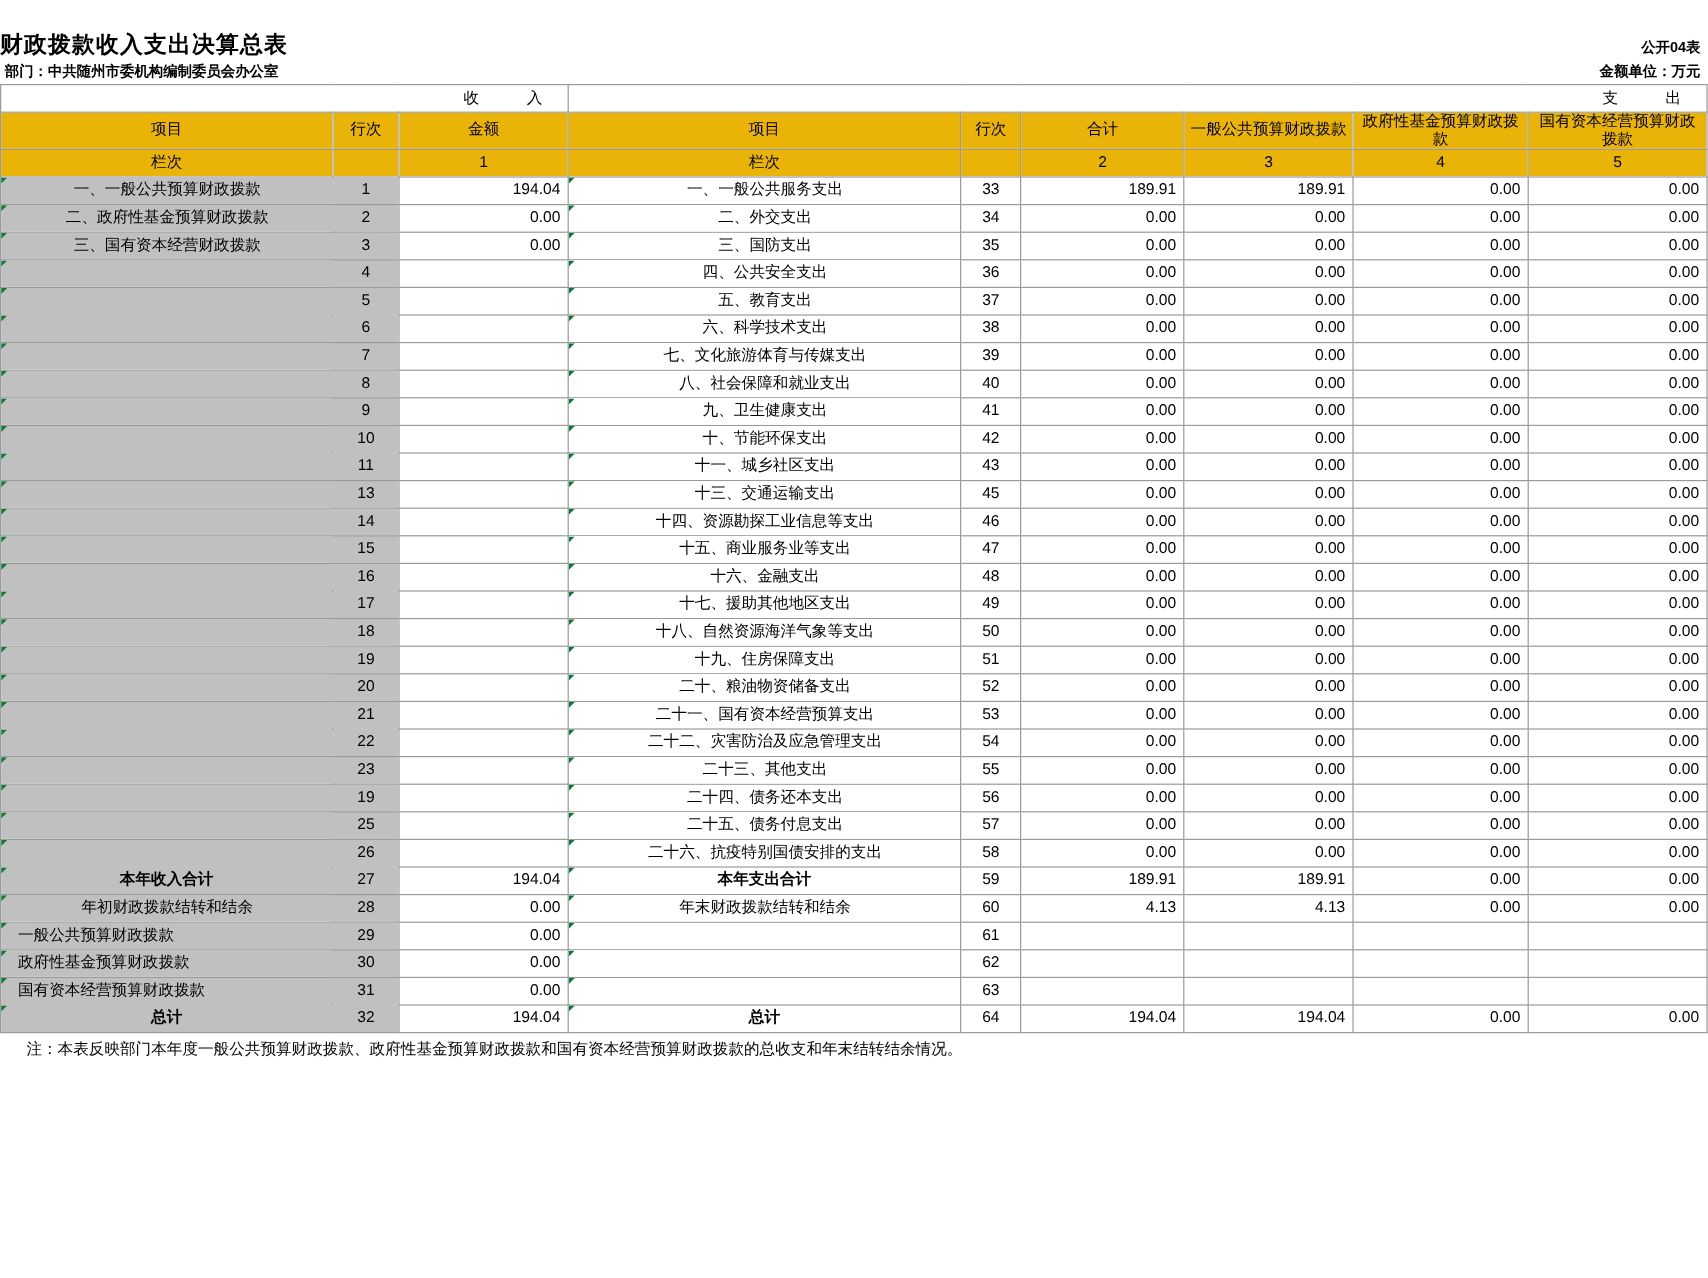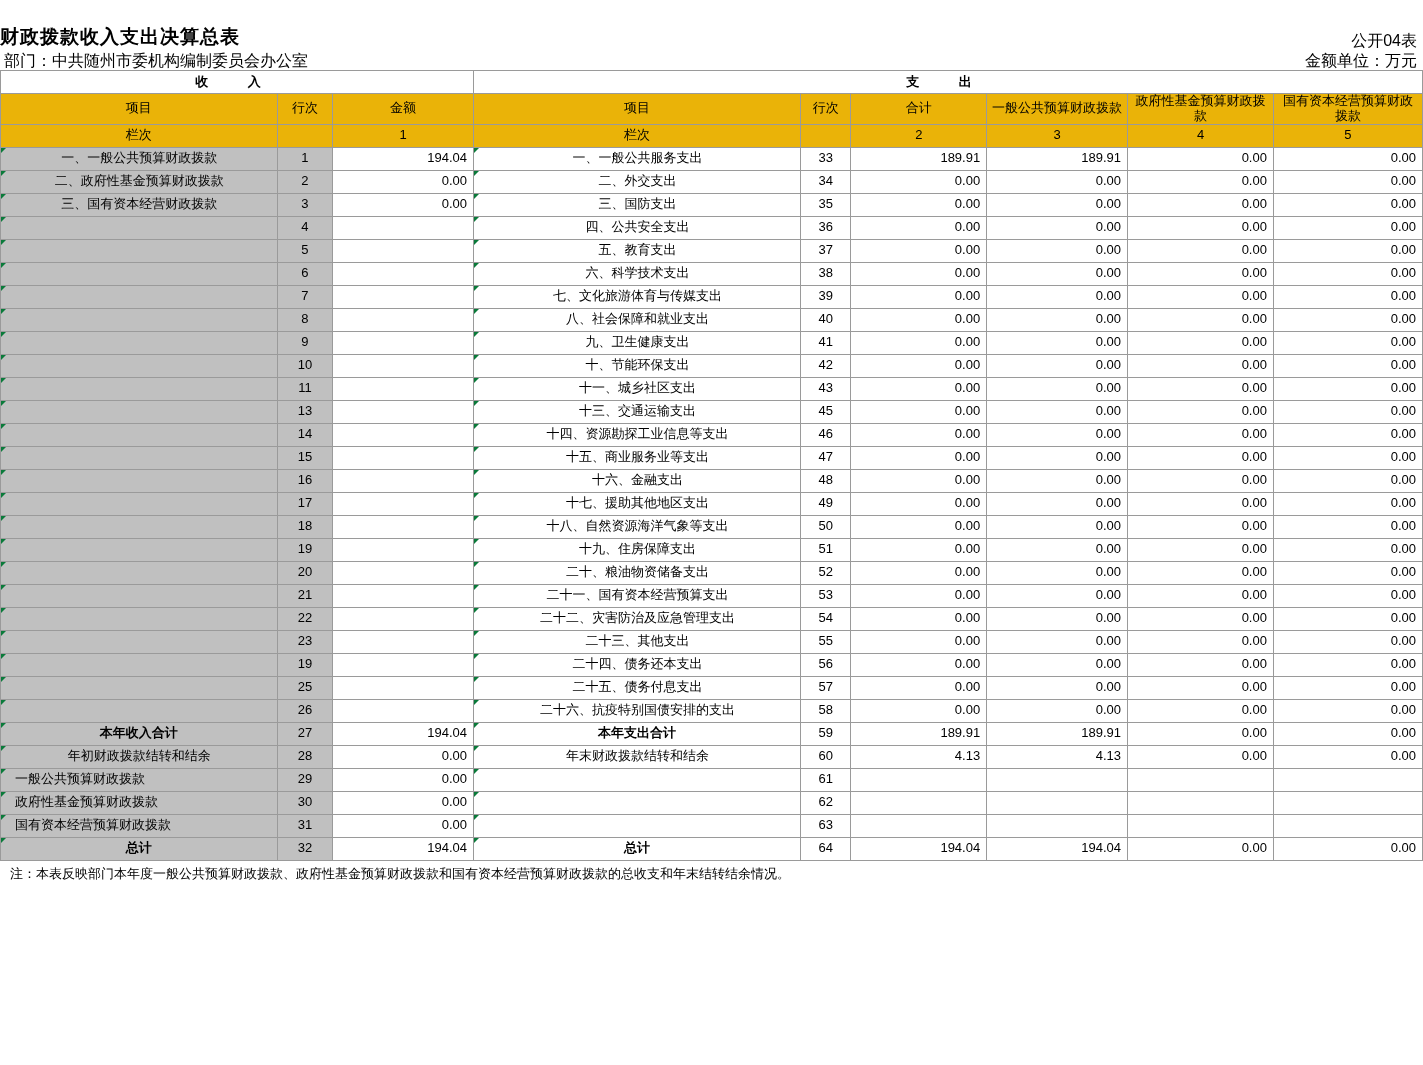--- a/index.html
+++ b/index.html
@@ -15,21 +15,21 @@
   table{border-collapse:collapse;table-layout:fixed;}
 
   
   .title-row{width:1423px;height:30px;display:flex;align-items:center;}
   .title-row .title{
     width:1423px;font-size:19px;font-weight:bold;
     letter-spacing:1px;
     margin-top:44px;
   }
   .subline{
-    width:1423px;height:20px;position:relative;font-size:16px;
+    width:1423px;height:20px;position:relative;font-size:12px;font-weight:bold;
   }
   .subline .right{position:absolute;right:6px;top:1px;}
   .subline .left{position:absolute;left:4px;top:1px;}
 
   .grid{width:1423px;border:0;}
   .grid td{
     border:1px solid #9a9a9a;
     height:22px;
     padding:0 3px;
     font-size:13px;
@@ -40,24 +40,24 @@
     overflow:hidden;
   }
   .grid td.gray{background:#c0c0c0;}
   .grid td.hdr{background:#eab308;text-align:center;font-weight:normal;}
   .grid td.ctr{text-align:center;}
   .grid td.num{text-align:right;padding-right:6px;}
   .grid td.bold{font-weight:bold;}
   .grid td.lbl{text-align:center;padding-left:4px;margin-top:12px;}
   .grid td.lbl-ind{text-align:left;padding-left:14px;}
   .note{
-    font-size:13px;padding-left:10px;height:26px;line-height:26px;
+    font-size:13px;padding-left:22px;height:26px;line-height:26px;
   }
   .sec-hdr{
-    background:#c0c0c0;text-align:center;letter-spacing:18px;font-weight:bold;
+    background:#c0c0c0;text-align:right;letter-spacing:18px;
   }
   .hdr-tall{height:54px;}
   .marker{position:relative;}
   .marker:after{
     content:"";position:absolute;left:0;top:0;
     border-top:5px solid #0a7a3a;border-right:5px solid transparent;
   }
 </style>
 </head>
 <body>

